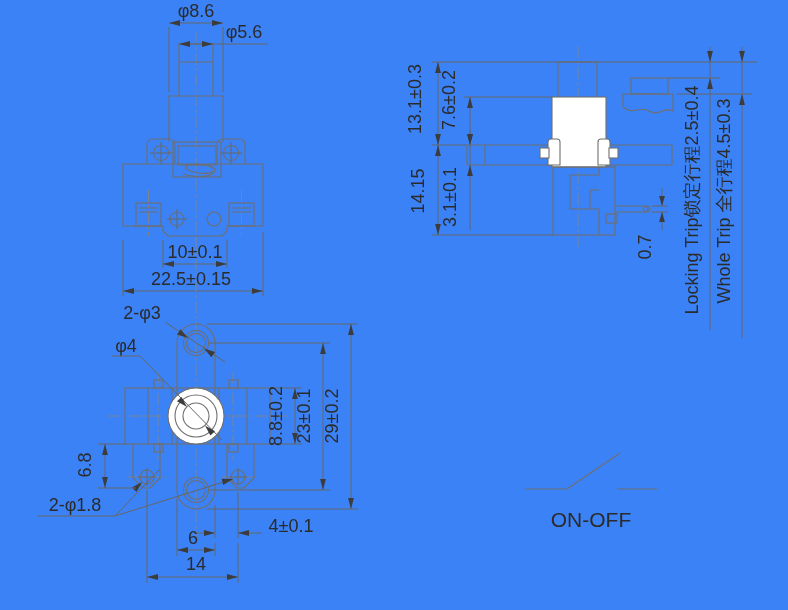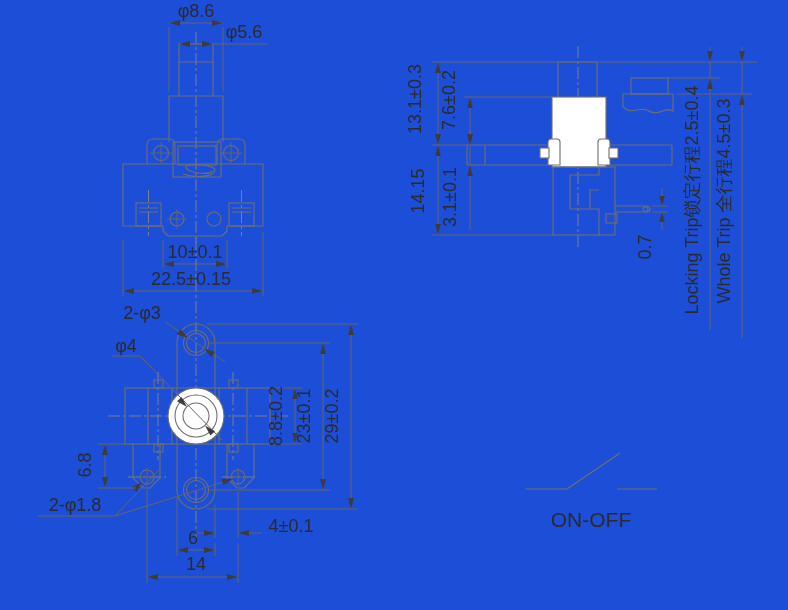--- a/index.html
+++ b/index.html
@@ -1,16 +1,16 @@
 <!DOCTYPE html>
 <html><head>
 <meta charset="utf-8">
 <style>
   html,body{margin:0;padding:0;background:#ffffff;}
-  .stage{width:788px;height:610px;position:relative;background:#1d4ed8;overflow:hidden;
+  .stage{width:788px;height:610px;position:relative;background:#3b82f6;overflow:hidden;
          font-family:"Liberation Sans", sans-serif;}
   svg{display:block;}
   .ln{fill:none;stroke:#6f6f6f;stroke-width:1.1;}
   .lnw{fill:#ffffff;stroke:#6f6f6f;stroke-width:1.1;}
   .dim{fill:none;stroke:#666666;stroke-width:1;}
   .cl{fill:none;stroke:#858585;stroke-width:0.9;stroke-dasharray:12 3 3 3;}
   .ar{fill:#3c3c3c;stroke:none;}
   .t{font-family:"Liberation Sans", sans-serif;font-size:18px;fill:#2b2b2b;}
   .tb{font-family:"Liberation Sans", sans-serif;font-size:21px;fill:#2b2b2b;}
 </style>

